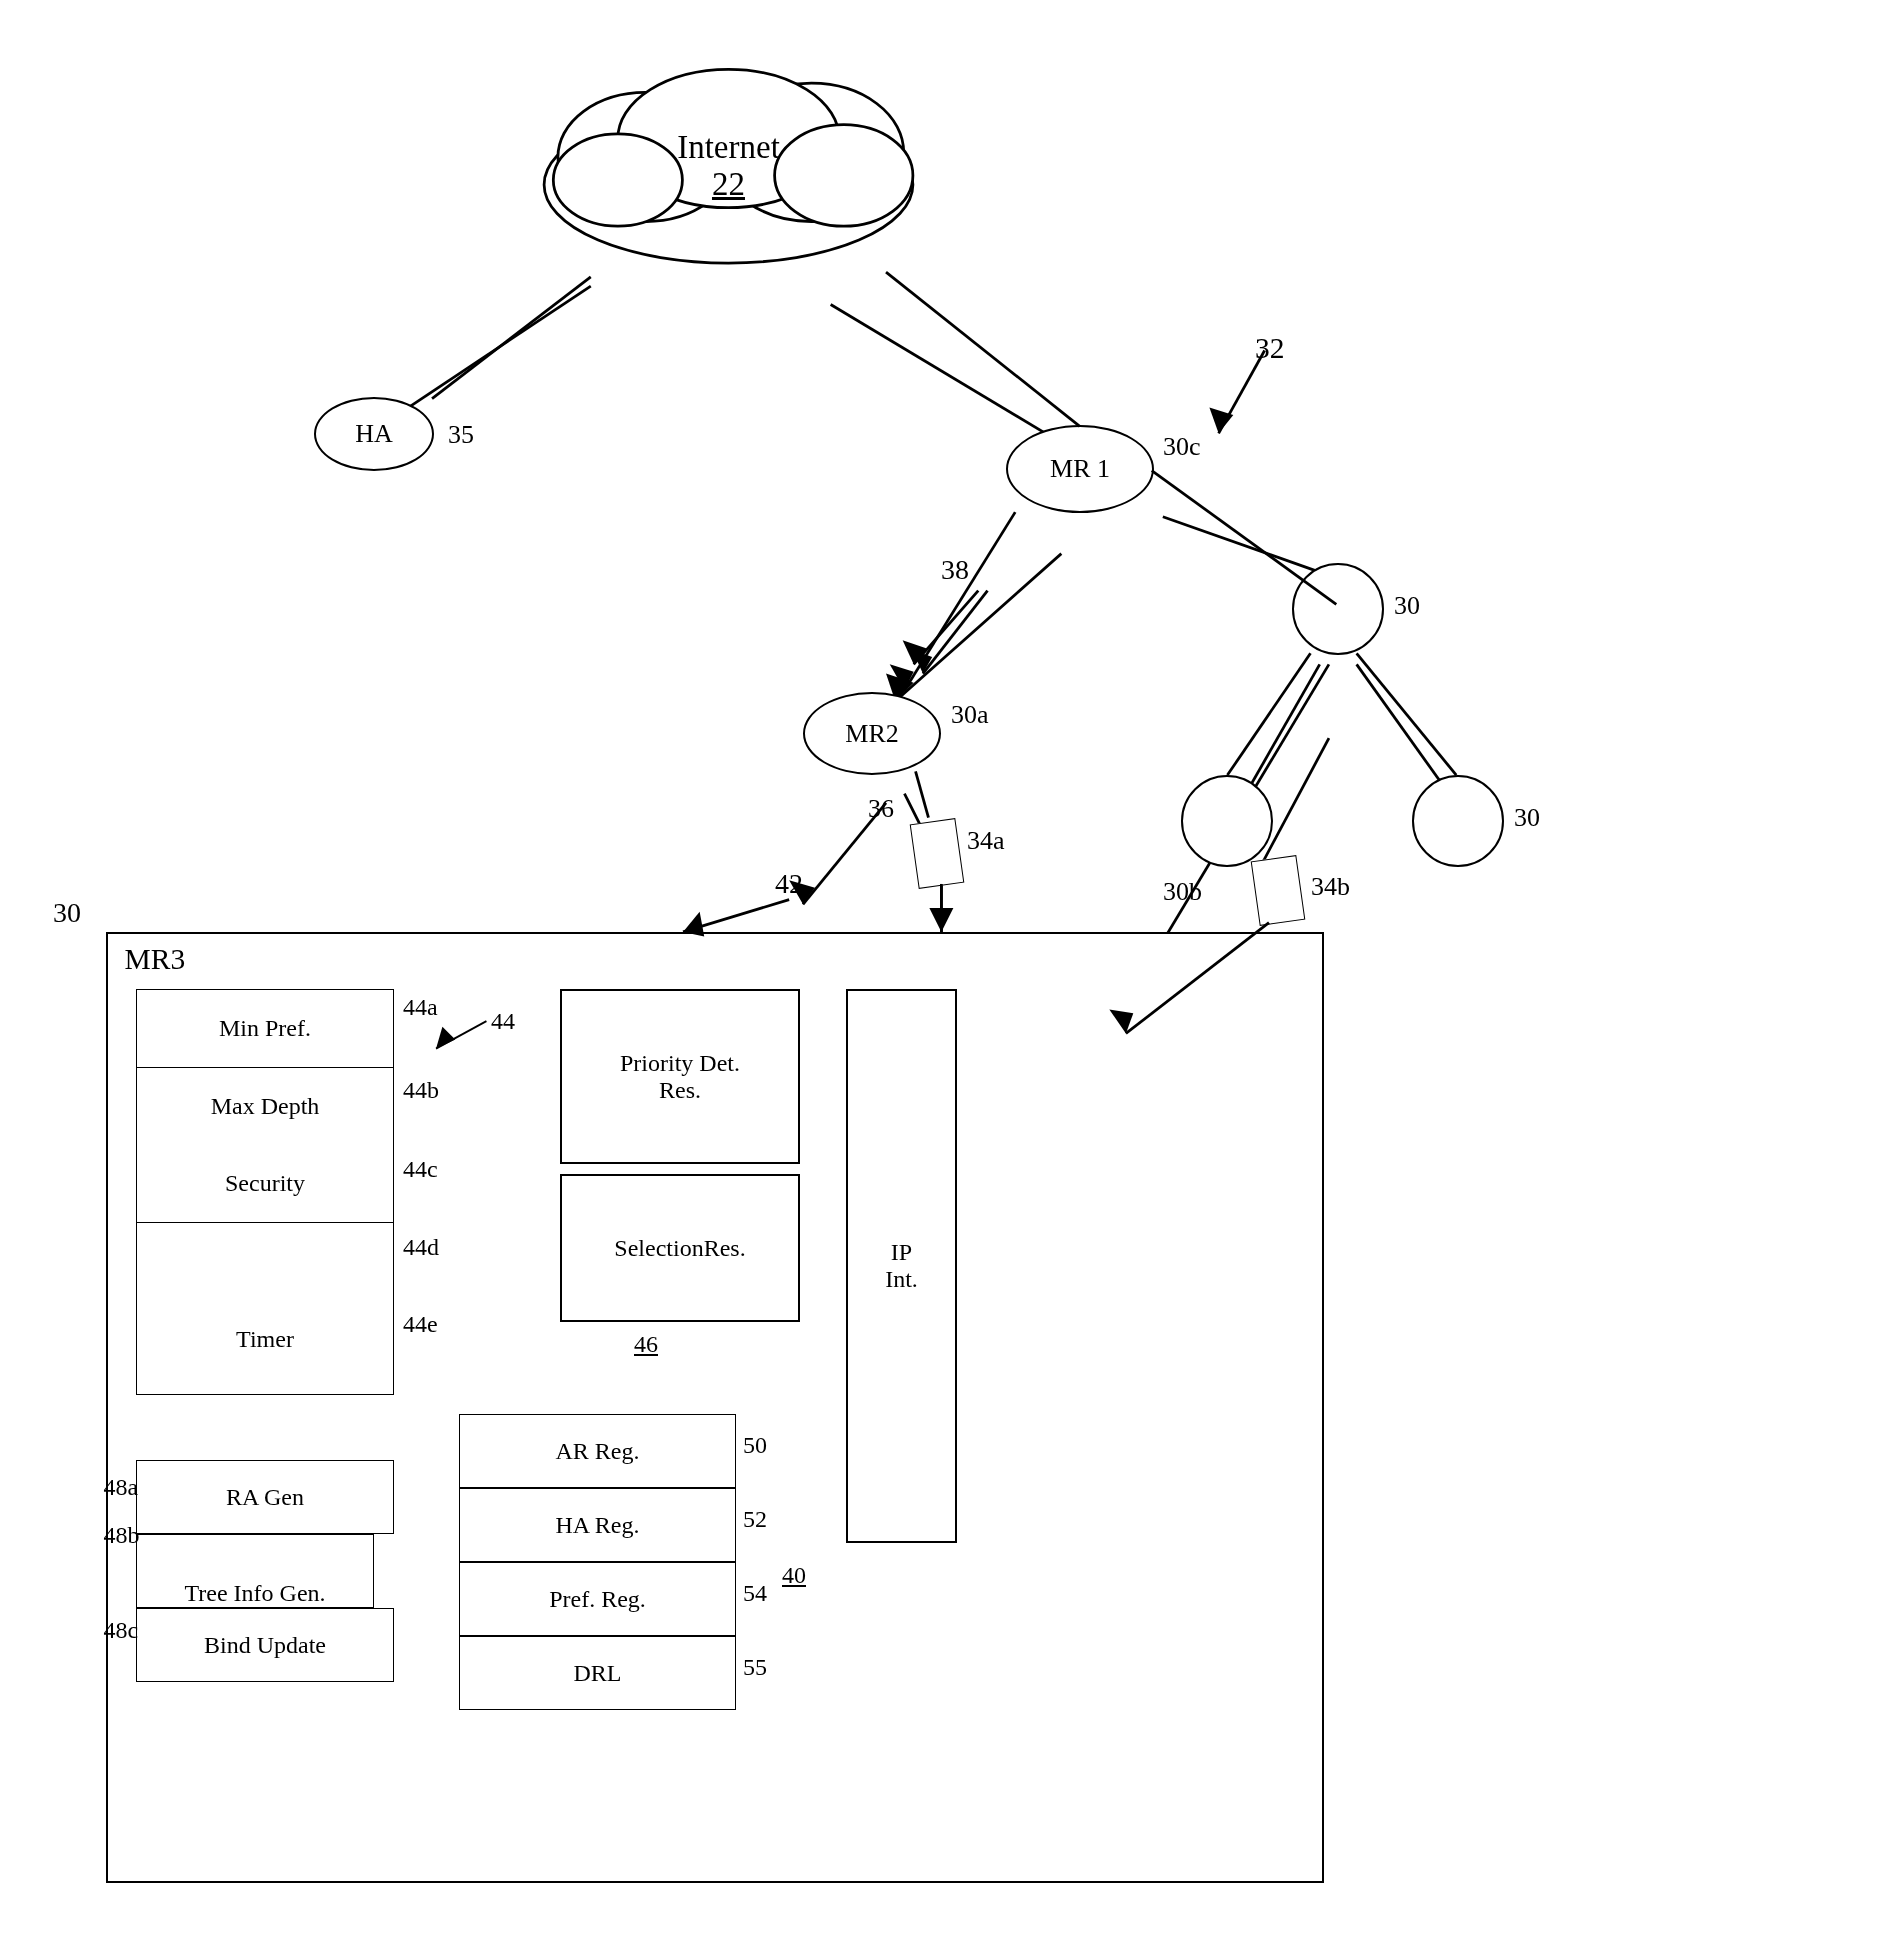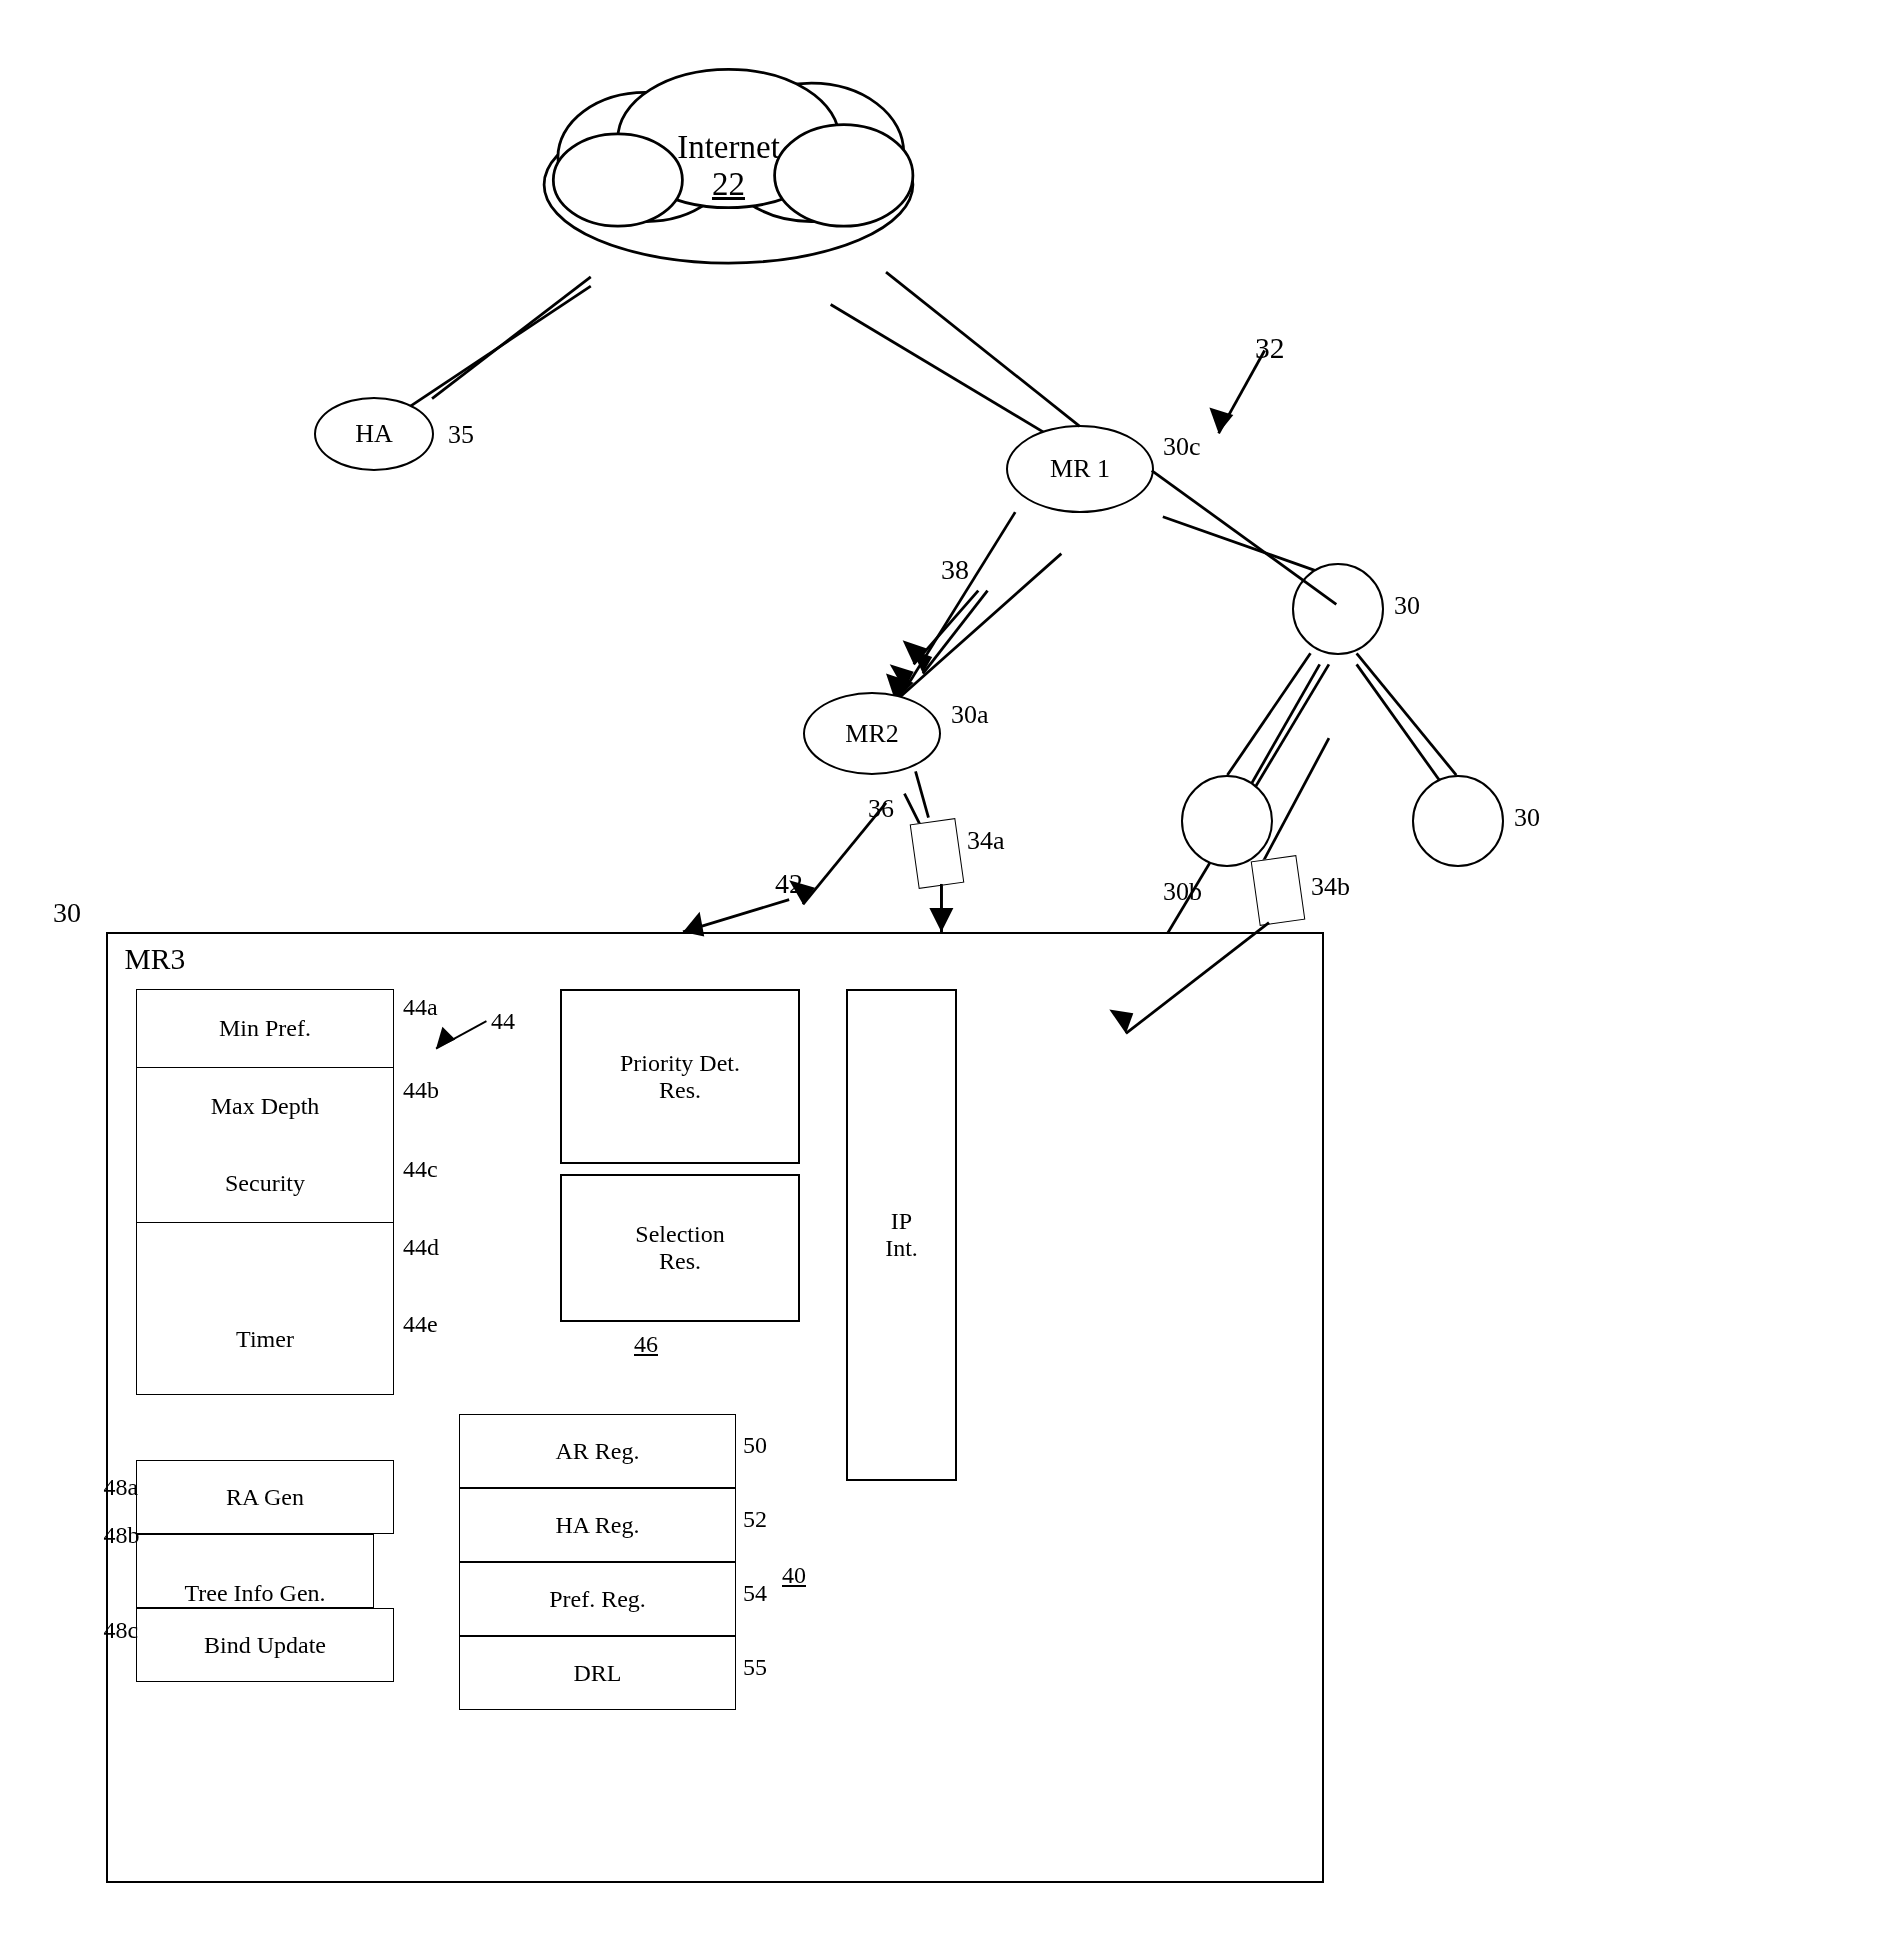--- a/index.html
+++ b/index.html
@@ -248,30 +248,30 @@
     <svg style="position:absolute; left:314px; top:78px; width:83px; height:55px;" viewBox="0 0 90 60" width="83" height="55">
       <line x1="70" y1="10" x2="15" y2="40" stroke="#000" stroke-width="2"></line>
       <polygon points="15,40 22,16 36,30" fill="#000"></polygon>
     </svg>
 
     <div class="rect-box" style="left:452px; top:55px; width:240px; height:175px; flex-direction:column; font-size:24px;">
       <div>Priority Det.</div>
       <div>Res.</div>
     </div>
 
-    <div class="rect-box" style="left:452px; top:240px; width:240px; height:148px; flex-direction:column; font-size:24px;">
+    <div class="rect-box" style="left:452px; top:240px; width:240px; height:148px; flex-direction:row; font-size:24px;">
       <div>Selection</div>
       <div>Res.</div>
     </div>
 
     <div style="position:absolute; left:526px; top:397px; font-size:24px; text-decoration:underline;">
       <span>46</span>
     </div>
 
-    <div class="rect-box" style="left:738px; top:55px; width:111px; height:492px; flex-direction:column; font-size:24px;">
+    <div class="rect-box" style="left:738px; top:55px; width:111px; height:554px; flex-direction:column; font-size:24px;">
       <div>IP</div>
       <div>Int.</div>
     </div>
 
     <div style="position:absolute; left:674px; top:628px; font-size:24px; text-decoration:underline;">
       <span>40</span>
     </div>
 
     <div style="position:absolute; left:28px; top:526px; width:258px;">
 

